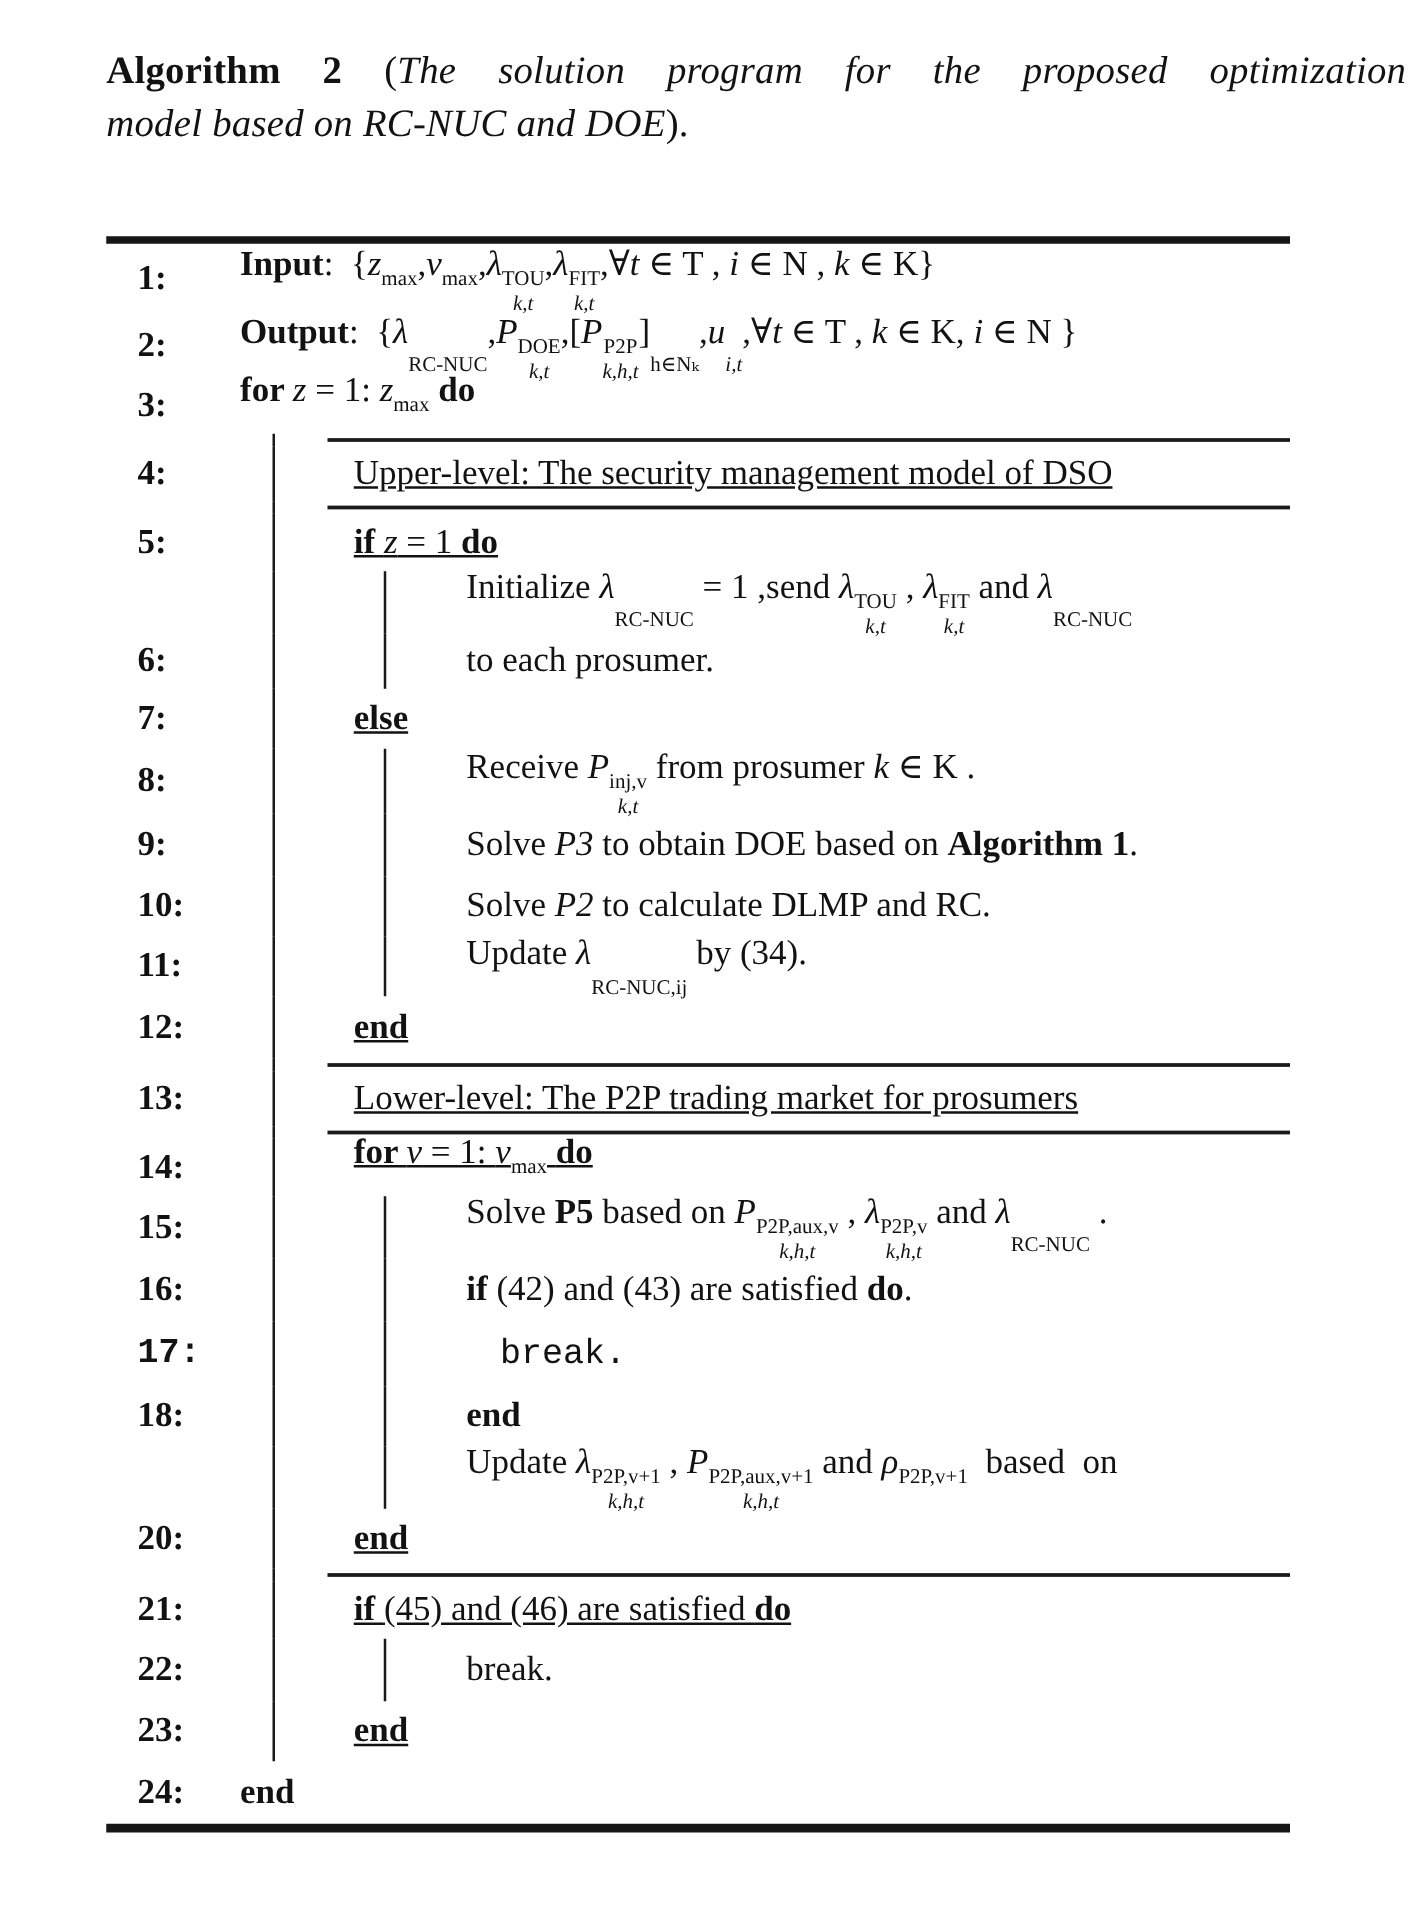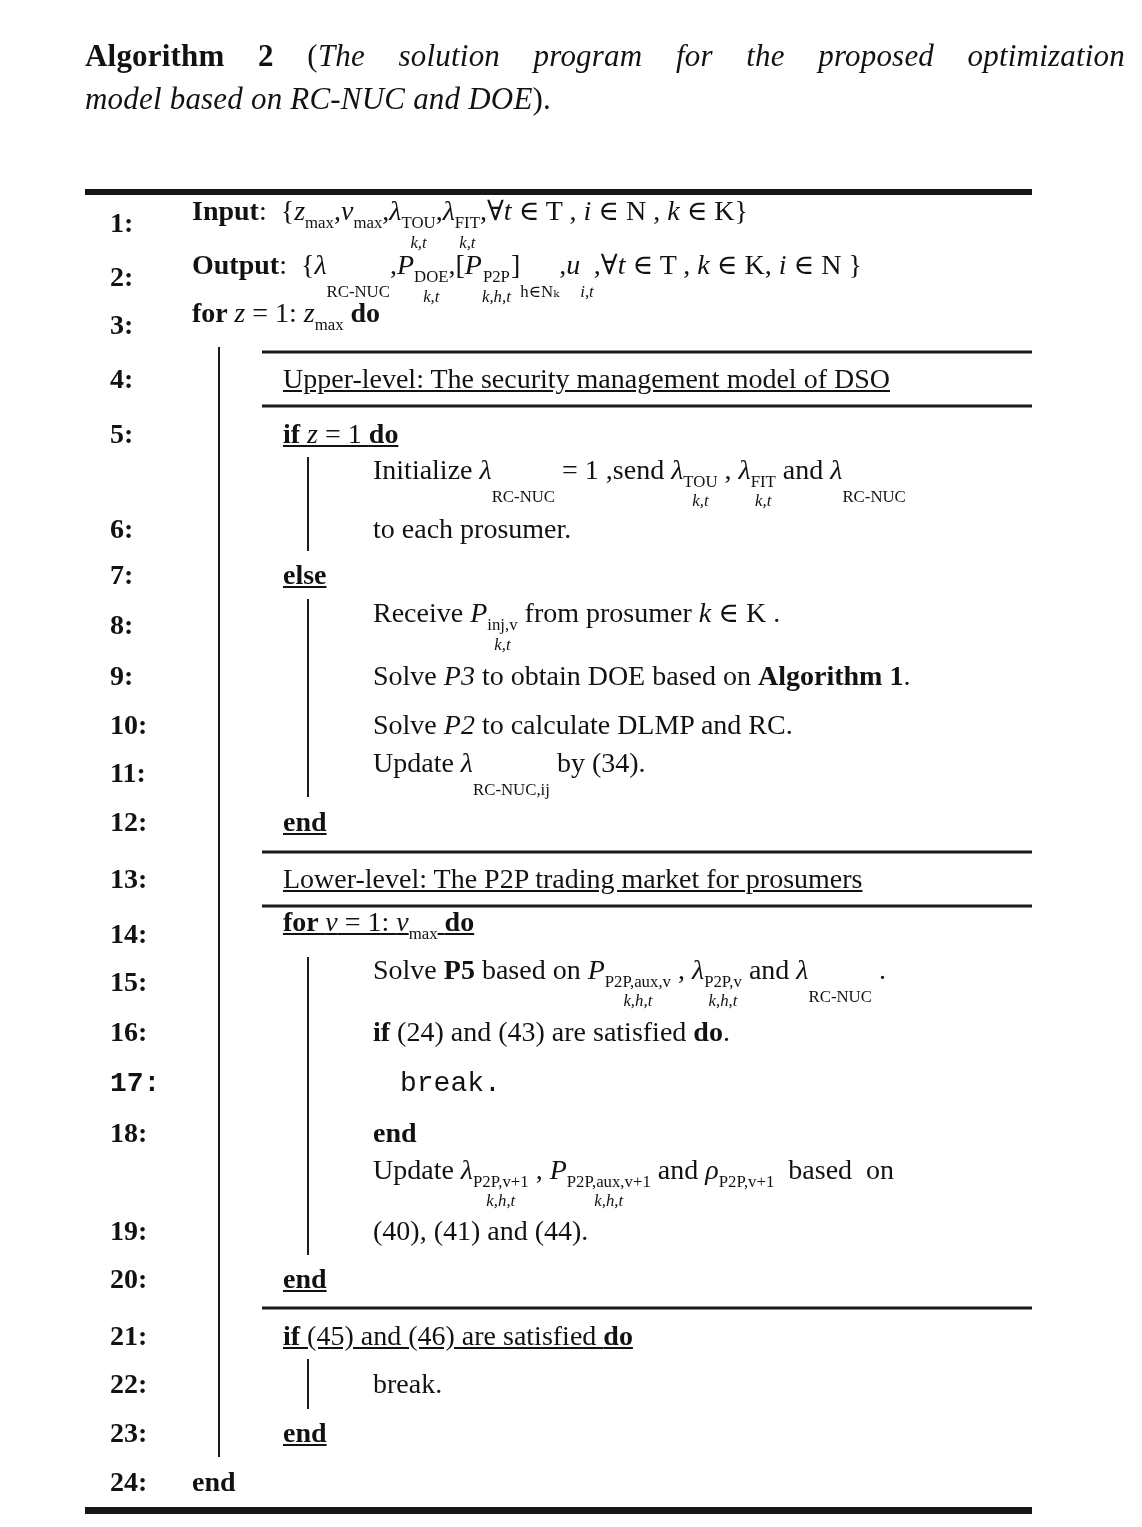--- a/index.html
+++ b/index.html
@@ -223,21 +223,21 @@
                 <span class="msub it">k,h,t</span>
               </span></span><span> and </span><span class="mt"><span class="mbase">λ</span><span class="ms">
                 <span class="msup"></span>
                 <span class="msub">RC-NUC</span>
               </span></span><span> .</span></span>
           <div class="bar a"></div>
           <div class="bar b"></div>
         </div>
         <div class="row" style="height: 50px;">
           <span class="num">16:</span>
-          <span class="content ind2"><span class="b">if </span><span>(24) and (43) are satisfied </span><span class="b">do</span><span>.</span></span>
+          <span class="content ind2"><span class="b">if </span><span>(42) and (43) are satisfied </span><span class="b">do</span><span>.</span></span>
           <div class="bar a"></div>
           <div class="bar b"></div>
         </div>
         <div class="row" style="height: 52px; font-family: Liberation Mono, monospace;">
           <span class="num">17:</span>
           <span class="content ind3"><span>break.</span></span>
           <div class="bar a"></div>
           <div class="bar b"></div>
         </div>
         <div class="row" style="height: 48px;">
@@ -255,26 +255,20 @@
                 <span class="msup">P2P,aux,v+1</span>
                 <span class="msub it">k,h,t</span>
               </span></span><span> and </span><span class="mt"><span class="mbase">ρ</span><span class="ms">
                 <span class="msup">P2P,v+1</span>
                 <span class="msub"></span>
               </span></span><span>  based  on</span></span>
           <div class="bar a"></div>
           <div class="bar b"></div>
         </div>
         <div class="row" style="height: 48px;">
-          <span class="num">19:</span>
-          <span class="content ind2"><span>(40), (41) and (44).</span></span>
-          <div class="bar a"></div>
-          <div class="bar b"></div>
-        </div>
-        <div class="row" style="height: 48px;">
           <span class="num">20:</span>
           <span class="content ind1"><span class="b">end</span></span>
           <div class="bar a"></div>
         </div>
         <div class="rrow" style="height: 10px;">
           <div class="rline"></div>
           <div class="bar a"></div>
         </div>
         <div class="row" style="height: 46px;">
           <span class="num">21:</span>

